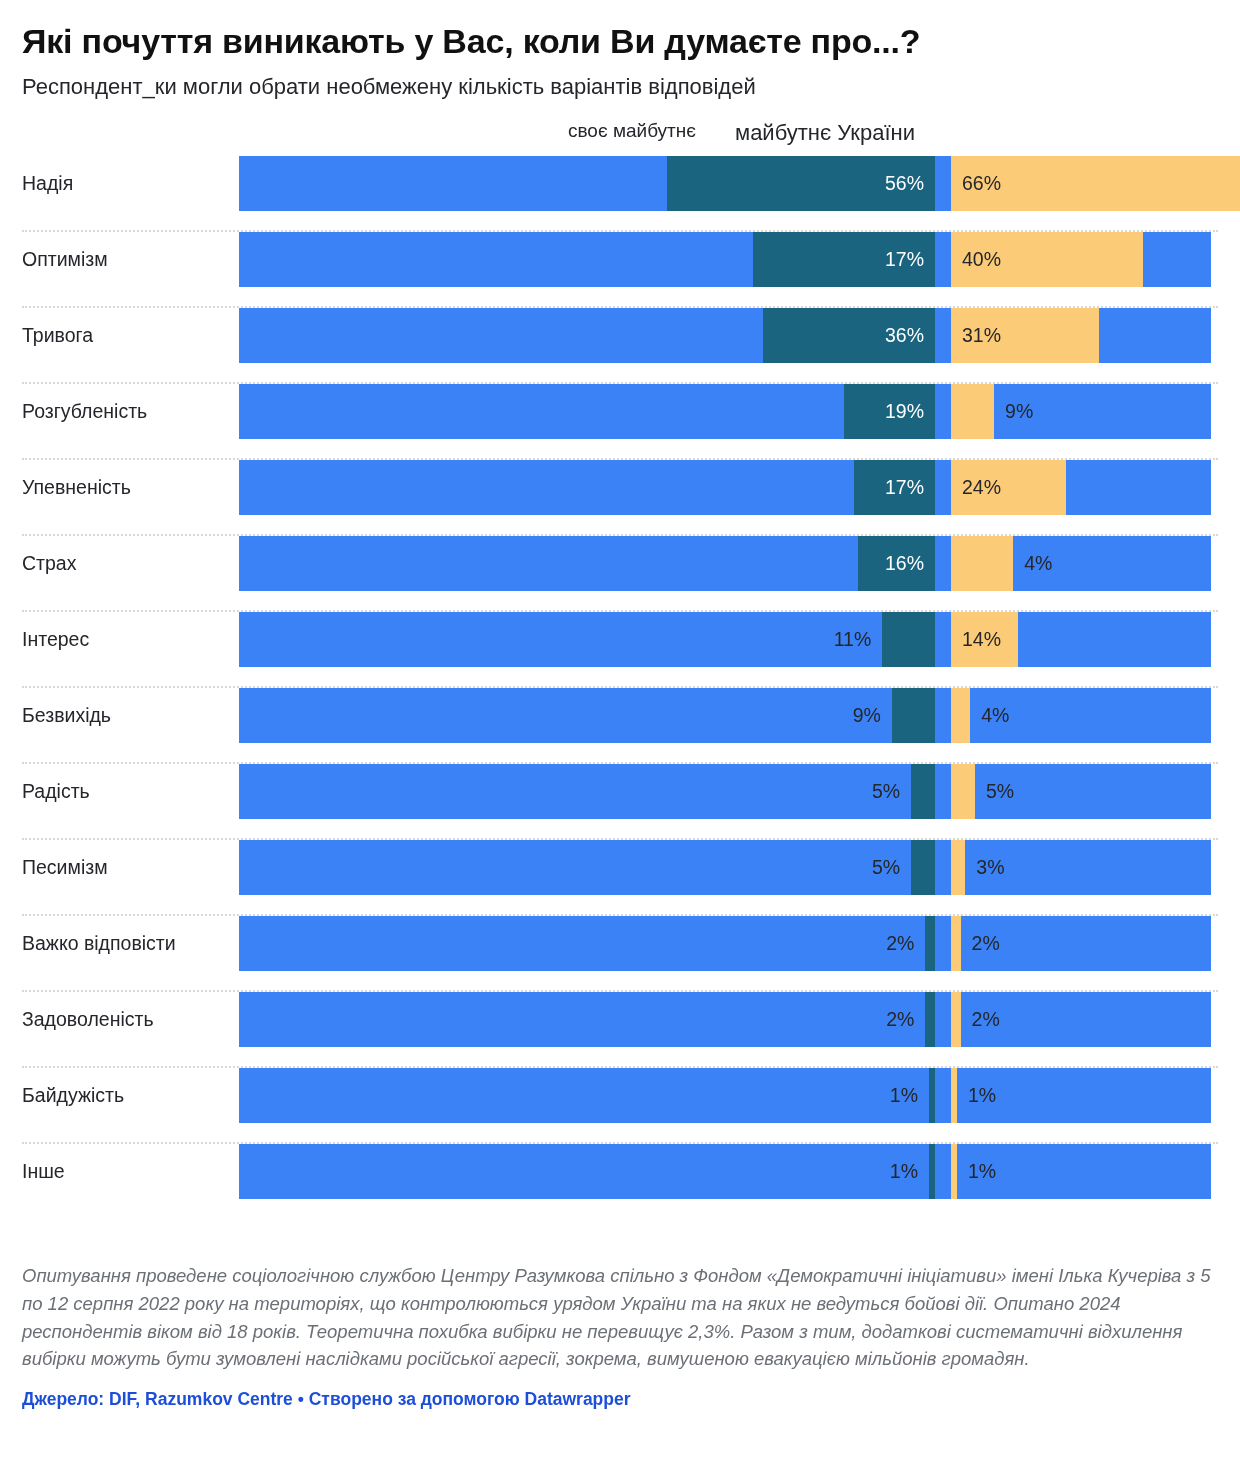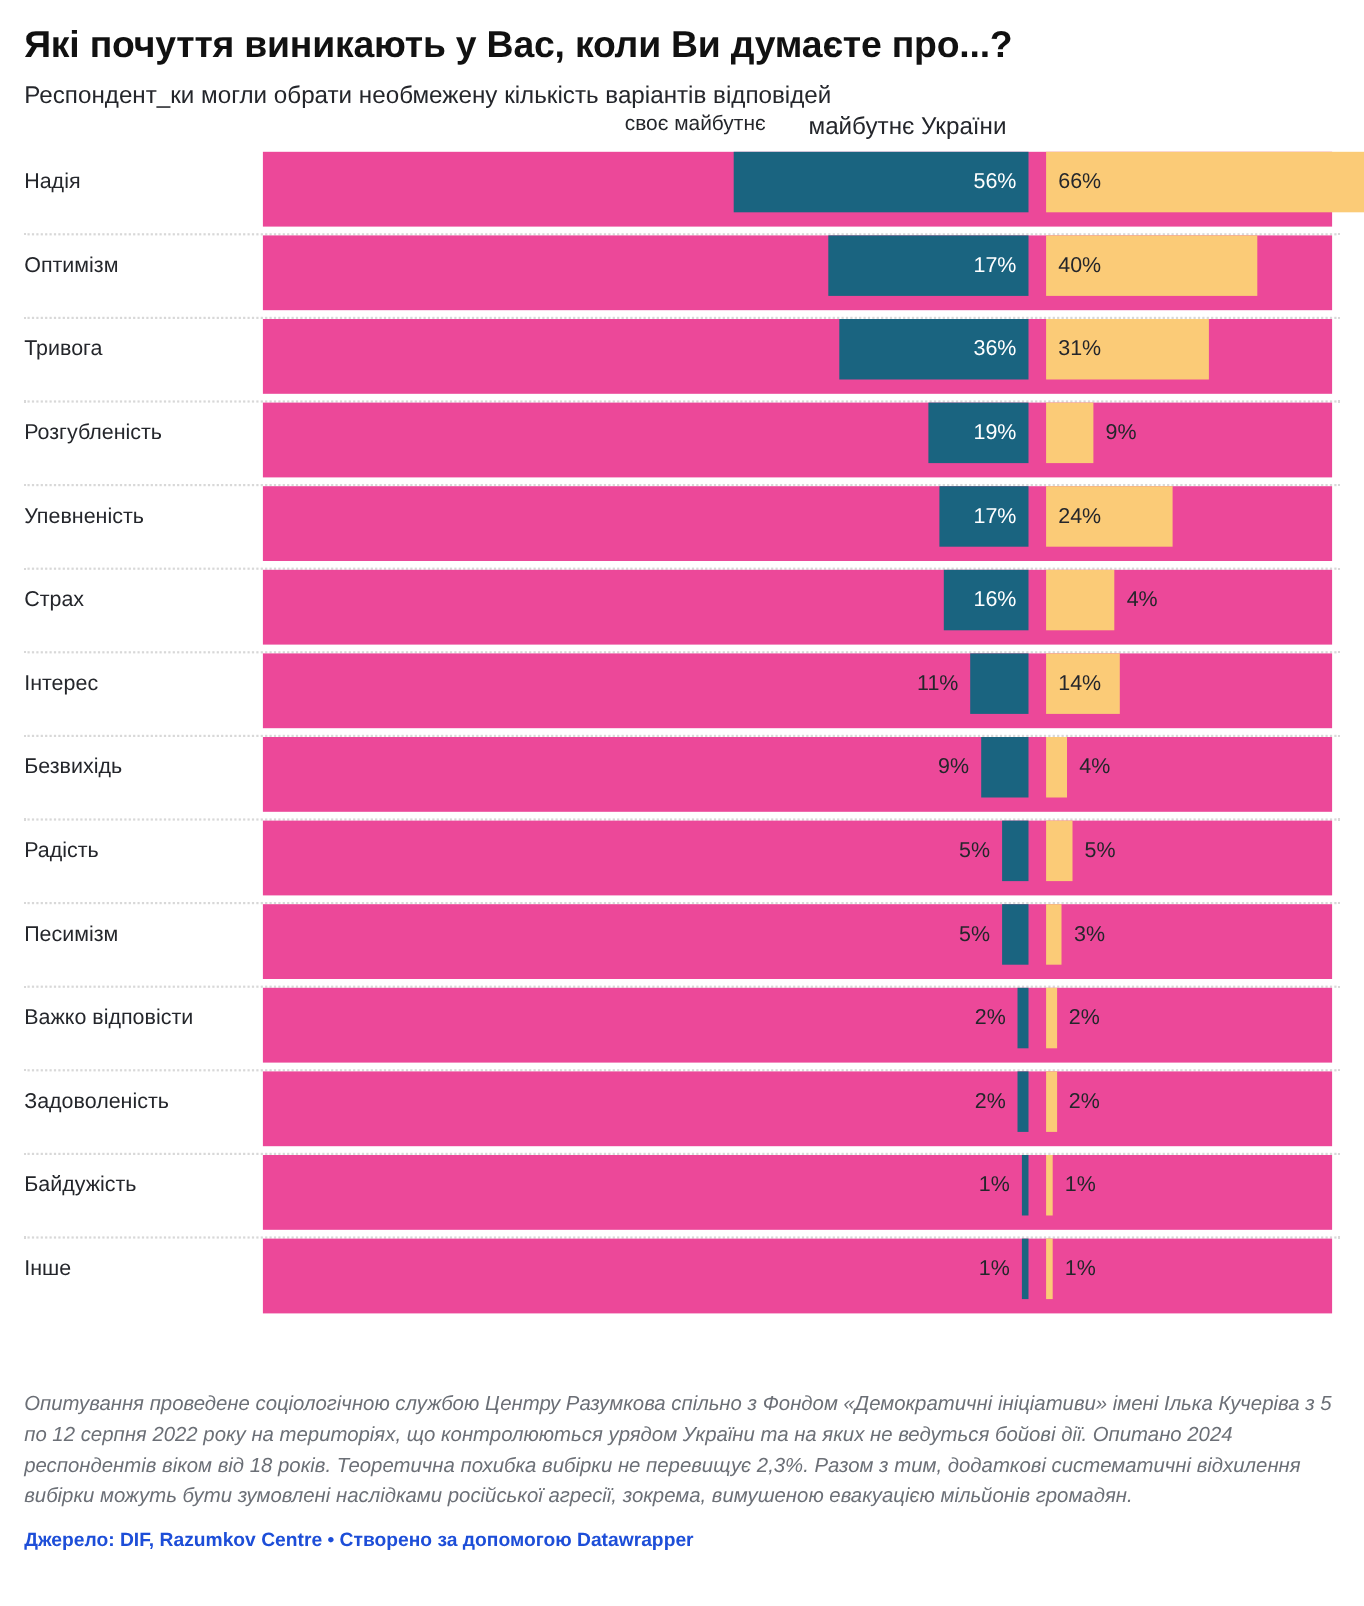--- a/index.html
+++ b/index.html
@@ -41,20 +41,21 @@
     line-height: 1.3;
     color: #24262b;
     margin: 0;
     padding-top: 13px;
   }
 
   
   .legend {
     position: relative;
     height: 30px;
+    margin-top: 18px;
   }
   .legend-left {
     position: absolute;
     right: 522px;       
     top: 0;
     font-size: 19px;
     color: #24262b;
     white-space: nowrap;
   }
   .legend-right {
@@ -96,22 +97,22 @@
     color: #24262b;
     white-space: nowrap;
   }
 
   
   .track {
     position: absolute;
     left: 217px;
     top: 0;
     width: 972px;
-    height: 68px;
-    background: #ec4899;
+    height: 55px;
+    background: #3b82f6;
   }
 
   
   .bar-left {
     position: absolute;
     top: 0;
     height: 55px;
     background: #1a6480;
   }
   .bar-right {

